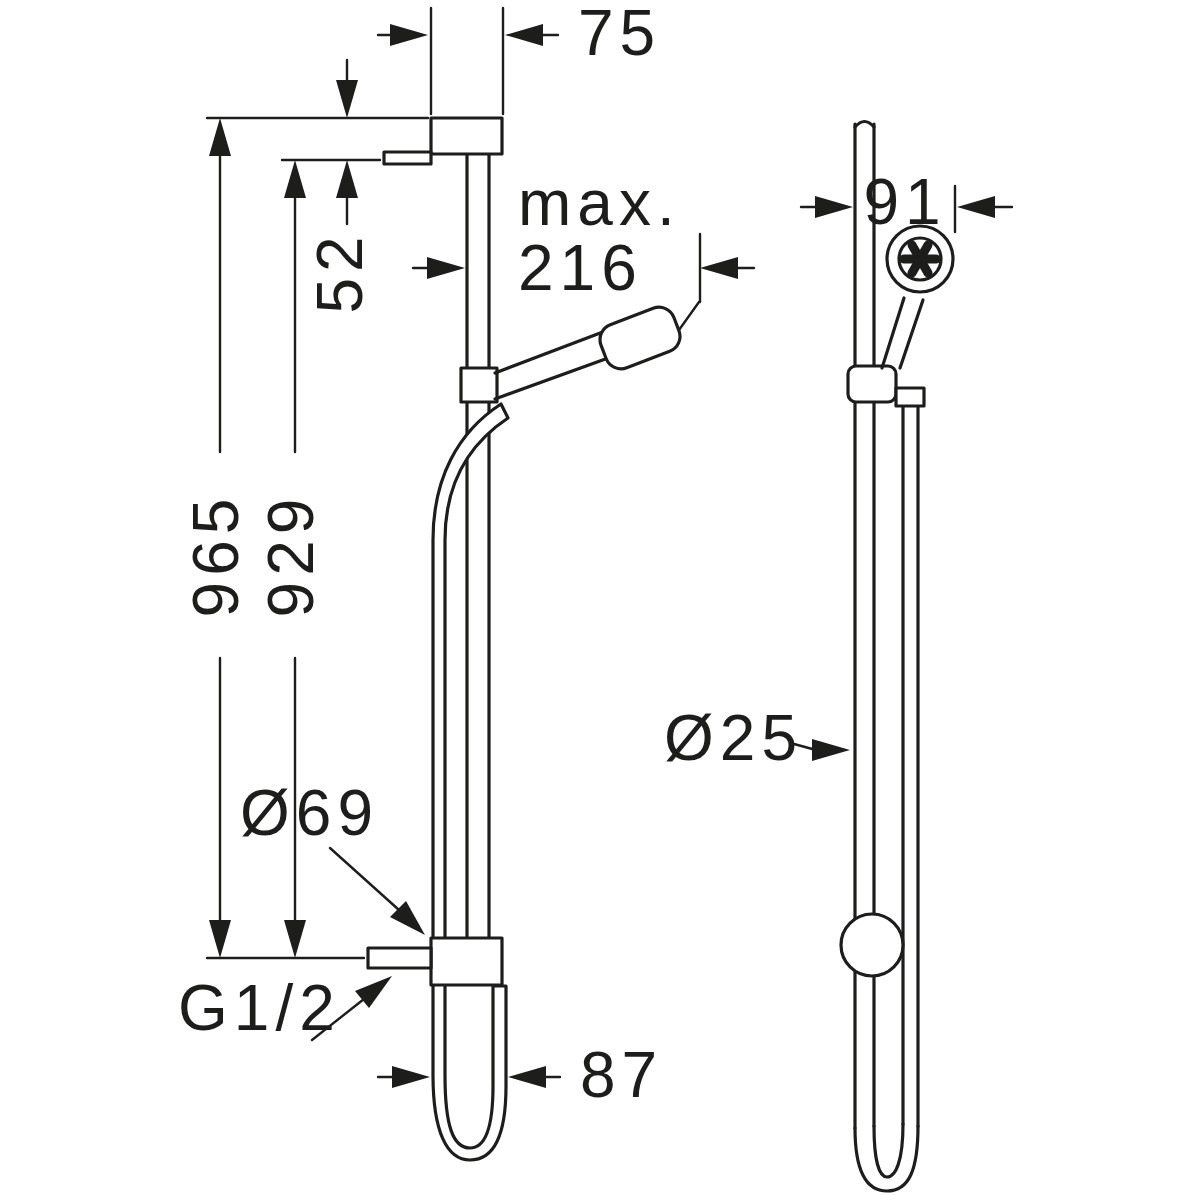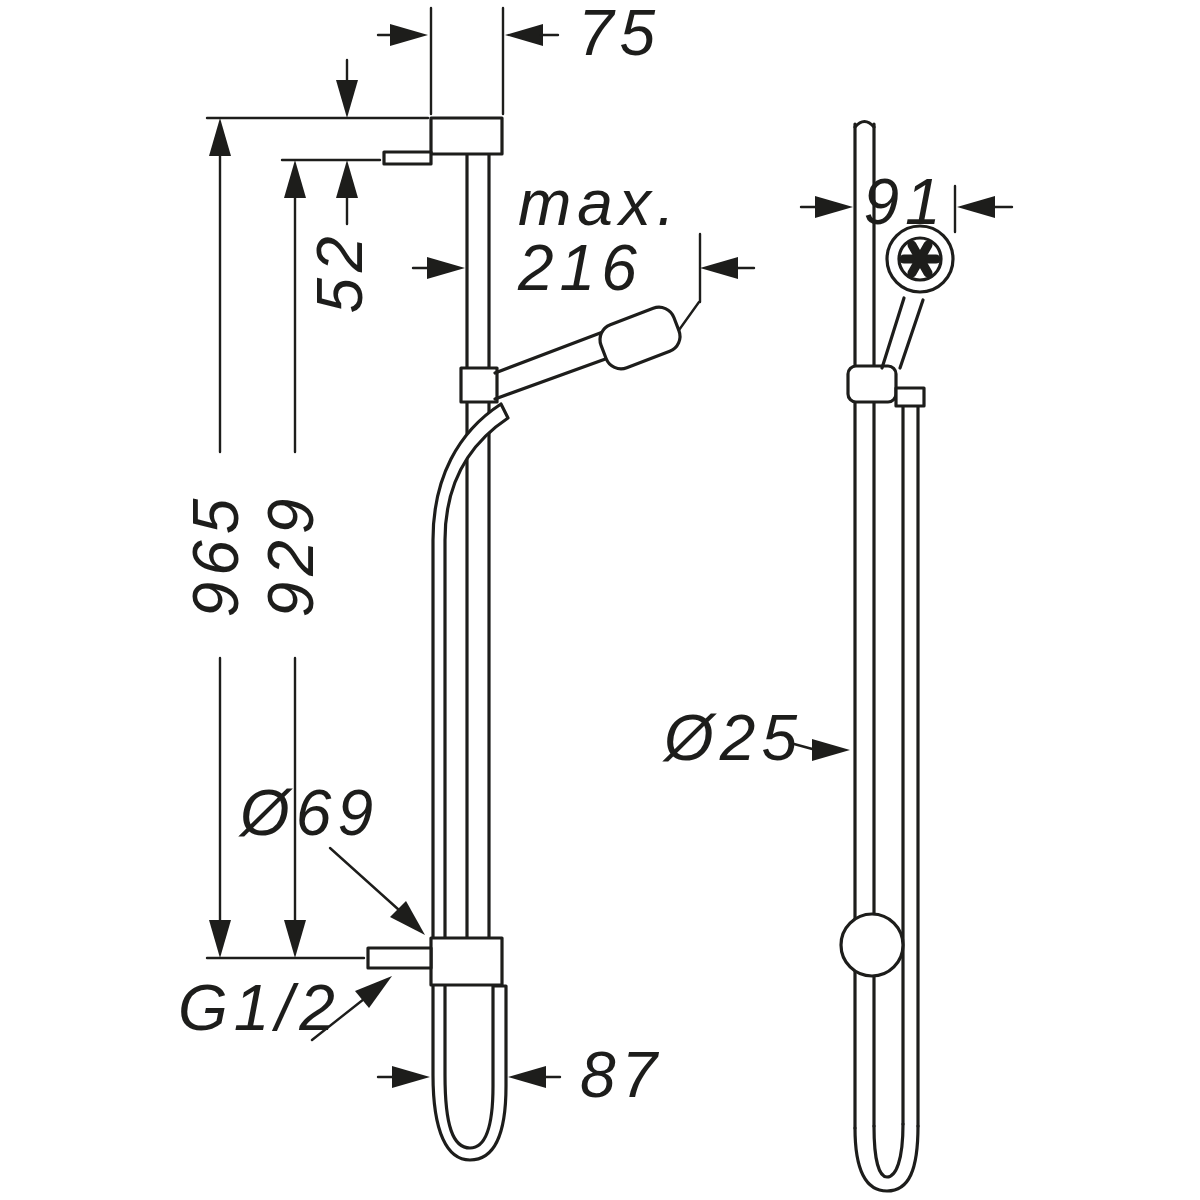--- a/index.html
+++ b/index.html
@@ -1,16 +1,16 @@
 <!DOCTYPE html>
 <html><head>
 <meta charset="utf-8">
 <style>
   html,body{margin:0;padding:0;background:#ffffff;width:1200px;height:1200px;overflow:hidden;}
-  .canvas{width:984px;height:1200px;background:#fff;font-style:italic;}
+  .canvas{width:984px;height:1200px;background:#fff;}
   svg{display:block;}
   .ln{stroke:#1d1d1b;stroke-width:3.2;fill:none;stroke-linecap:round;stroke-linejoin:round;}
   .lnw{stroke:#1d1d1b;stroke-width:3.2;fill:#ffffff;stroke-linejoin:round;}
   .thin{stroke:#1d1d1b;stroke-width:2.4;fill:none;stroke-linecap:round;}
   .ar{fill:#1d1d1b;stroke:none;}
   text{font-family:"Liberation Sans","DejaVu Sans",sans-serif;font-size:64px;letter-spacing:6px;fill:#1d1d1b;}
   .star{stroke:#1d1d1b;stroke-width:9;stroke-linecap:round;}
 </style>
 </head>
 <body>

